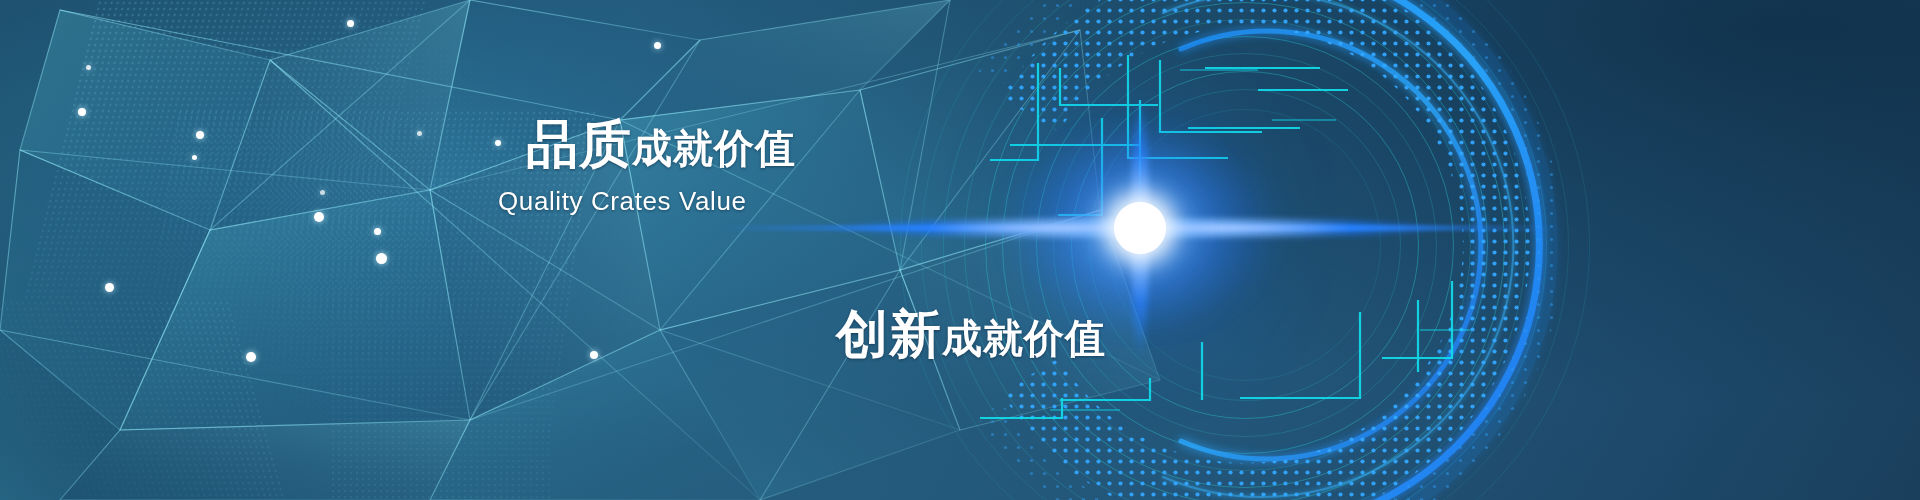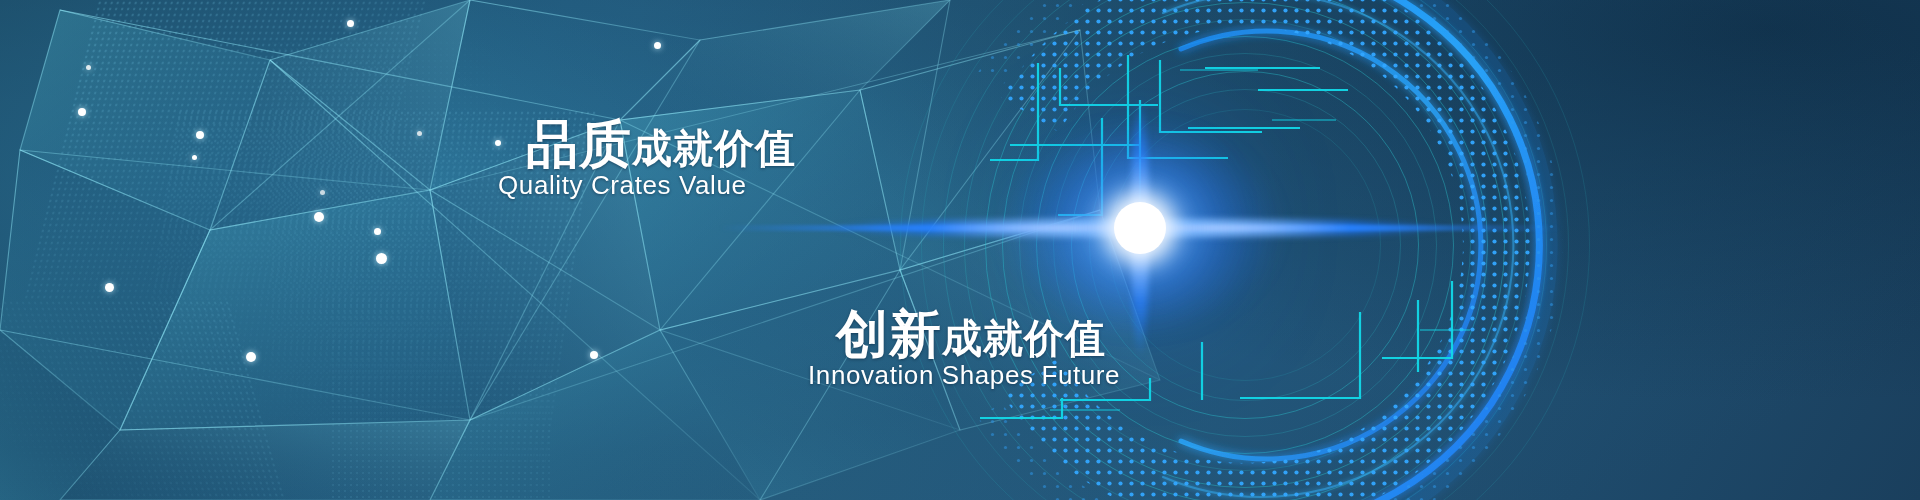--- a/index.html
+++ b/index.html
@@ -119,21 +119,21 @@
     font-size:52px; font-weight:bold; letter-spacing:1px;
     font-family:"DejaVu Sans","Liberation Sans",sans-serif;
     margin-left:28px;
   }
   .cn .light{
     font-size:40px; font-weight:bold; letter-spacing:1px;
     font-family:"DejaVu Sans","Liberation Sans",sans-serif;
   }
   .en{
     font-size:26px; font-weight:500; letter-spacing:.6px;
-    margin-top:0; white-space:nowrap;
+    margin-top:16px; white-space:nowrap;
     text-shadow:0 1px 3px rgba(0,20,40,.45);
   }
 
   .slogan-1{ left:498px; top:118px; }
   .slogan-2{ left:808px; top:308px; }
 </style>
 </head>
 <body>
 
 <div class="banner">
@@ -360,16 +360,15 @@
     <div class="cn">
       <span class="strong">品质</span><span class="light">成就价值</span>
     </div>
     <div class="en">Quality Crates Value</div>
   </div>
 
   <div class="slogan slogan-2">
     <div class="cn">
       <span class="strong">创新</span><span class="light">成就价值</span>
     </div>
-    <div class="en">Innovation Shapes Future</div>
   </div>
 
 </div>
 
 </body></html>

